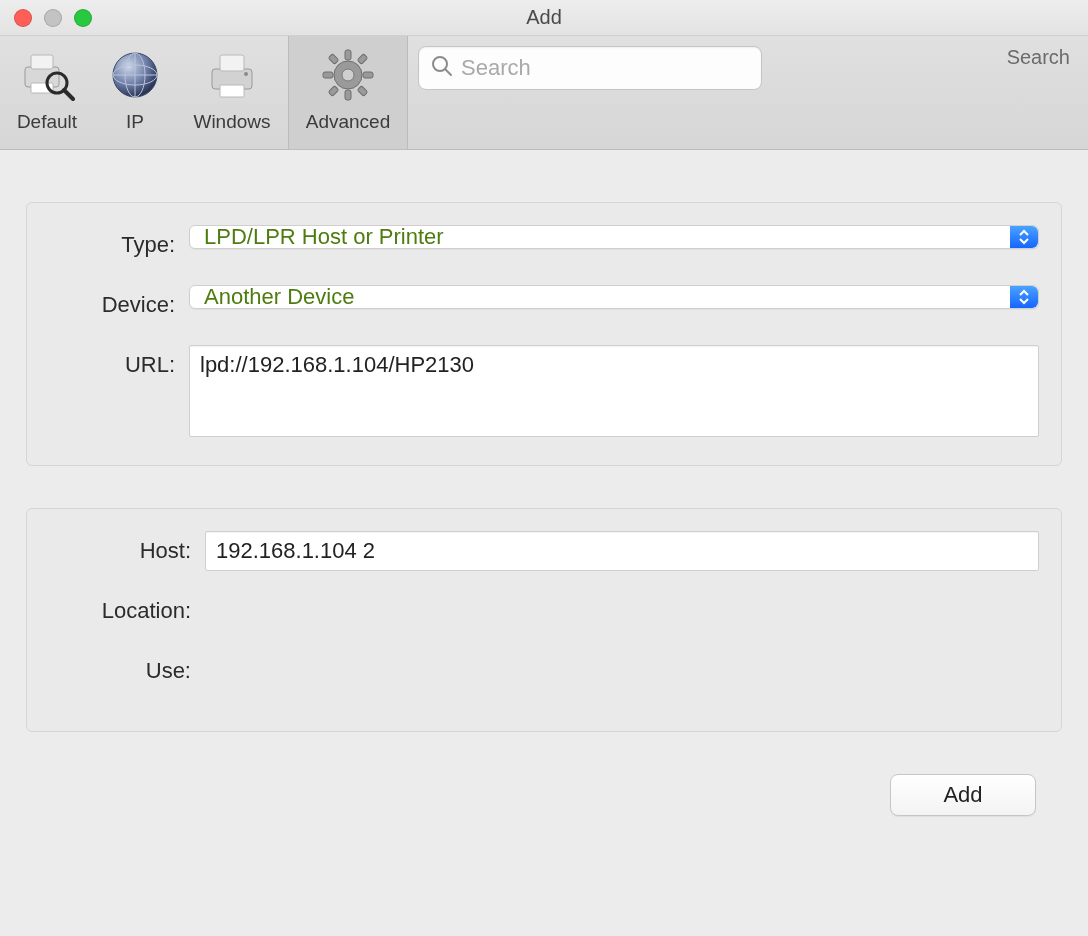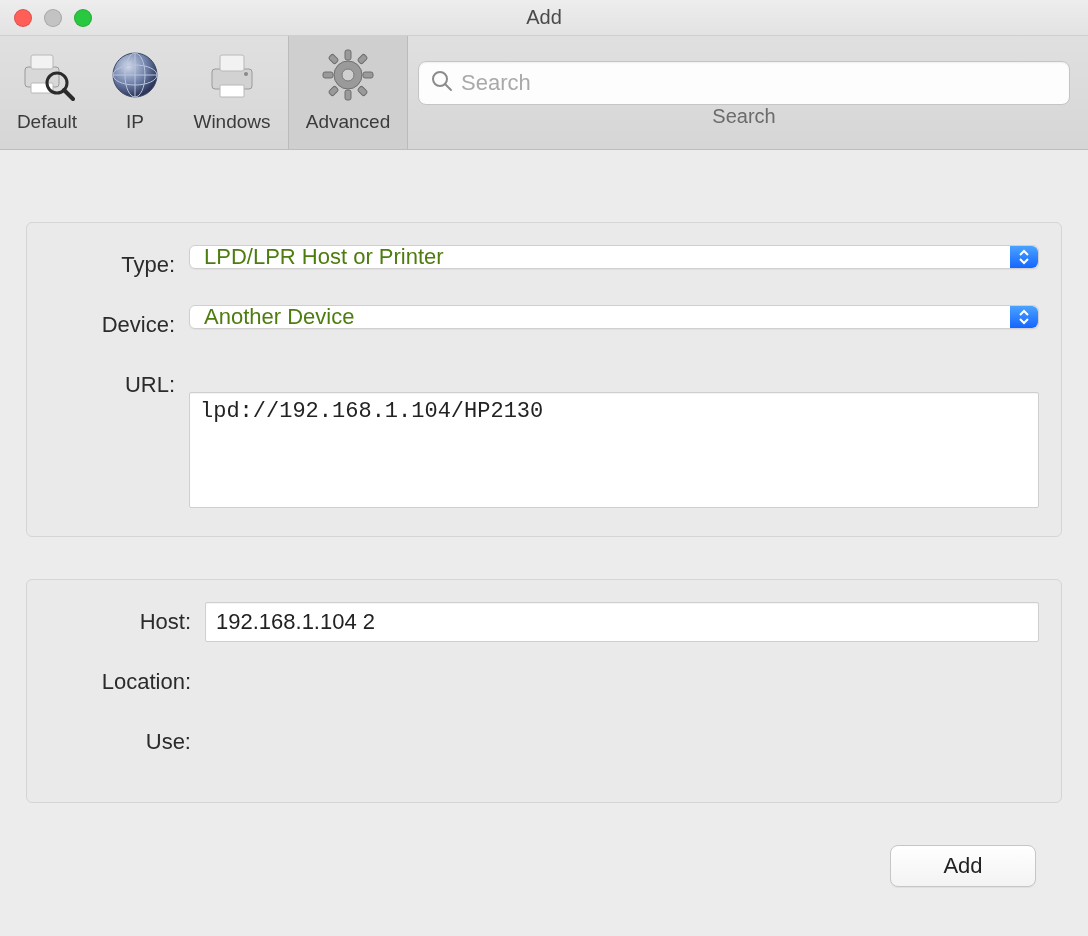--- a/index.html
+++ b/index.html
@@ -67,23 +67,23 @@
   }
   .tool-item .label {
     font-size: 19px;
     color: #3b3b3b;
   }
   .tool-item.wide { width: 120px; }
 
   .search-area {
     flex: 1;
     display: flex;
-    flex-direction: column;
+    flex-direction: row;
     padding: 10px 18px 6px 10px;
-    justify-content: center;
+    justify-content: space-between;
   }
   .search-field {
     height: 44px;
     background: #fdfdfd;
     border: 1px solid #c5c5c5;
     border-radius: 8px;
     display: flex;
     align-items: center;
     padding: 0 12px;
     gap: 8px;
@@ -97,21 +97,21 @@
     color: #333;
   }
   .search-field input::placeholder { color: #a9a9a9; }
   .search-label {
     text-align: center;
     font-size: 20px;
     color: #6b6b6b;
   }
 
   
-  .content { padding: 72px 26px 0; }
+  .content { padding: 52px 26px 0; }
   .panel {
     background: #eaeaea;
     border: 1px solid #d5d5d5;
     border-radius: 6px;
     padding: 22px 22px 24px;
     margin-bottom: 42px;
   }
   .panel.second { padding: 22px 22px 40px; }
   .form-row {
     display: flex;
@@ -163,21 +163,21 @@
     background: #fff;
     border: 1px solid #cfcfcf;
     border-radius: 2px;
     font-size: 22px;
     color: #222;
     padding: 6px 10px;
     box-shadow: inset 0 1px 1px rgba(0,0,0,0.05);
     outline: none;
   }
   .mac-input { height: 40px; }
-  .mac-textarea { height: 116px; resize: none; font-family: Liberation Mono, monospace; margin-top: 27px; }
+  .mac-textarea { height: 92px; resize: none; font-family: Liberation Sans, sans-serif; }
   .mac-input.focused {
     border: 1px solid #cfcfcf;
     box-shadow: 0 0 0 4px #8fb7f2;
   }
 
   
   .footer {
     display: flex;
     justify-content: flex-end;
     padding: 0 26px;

